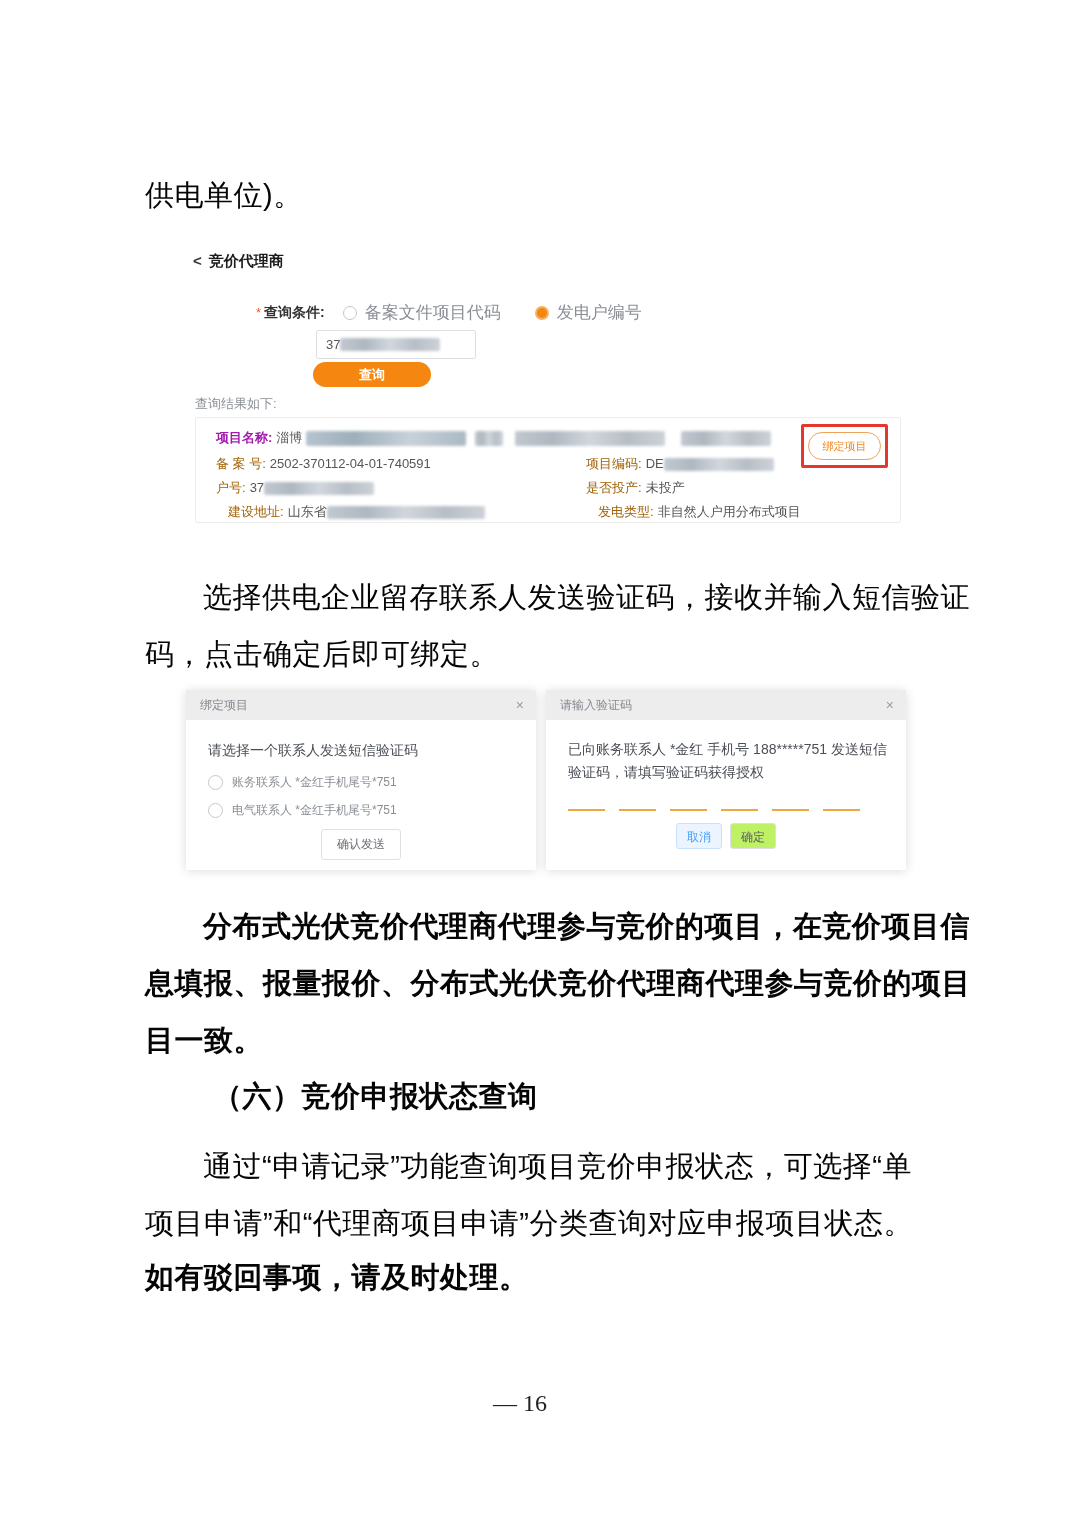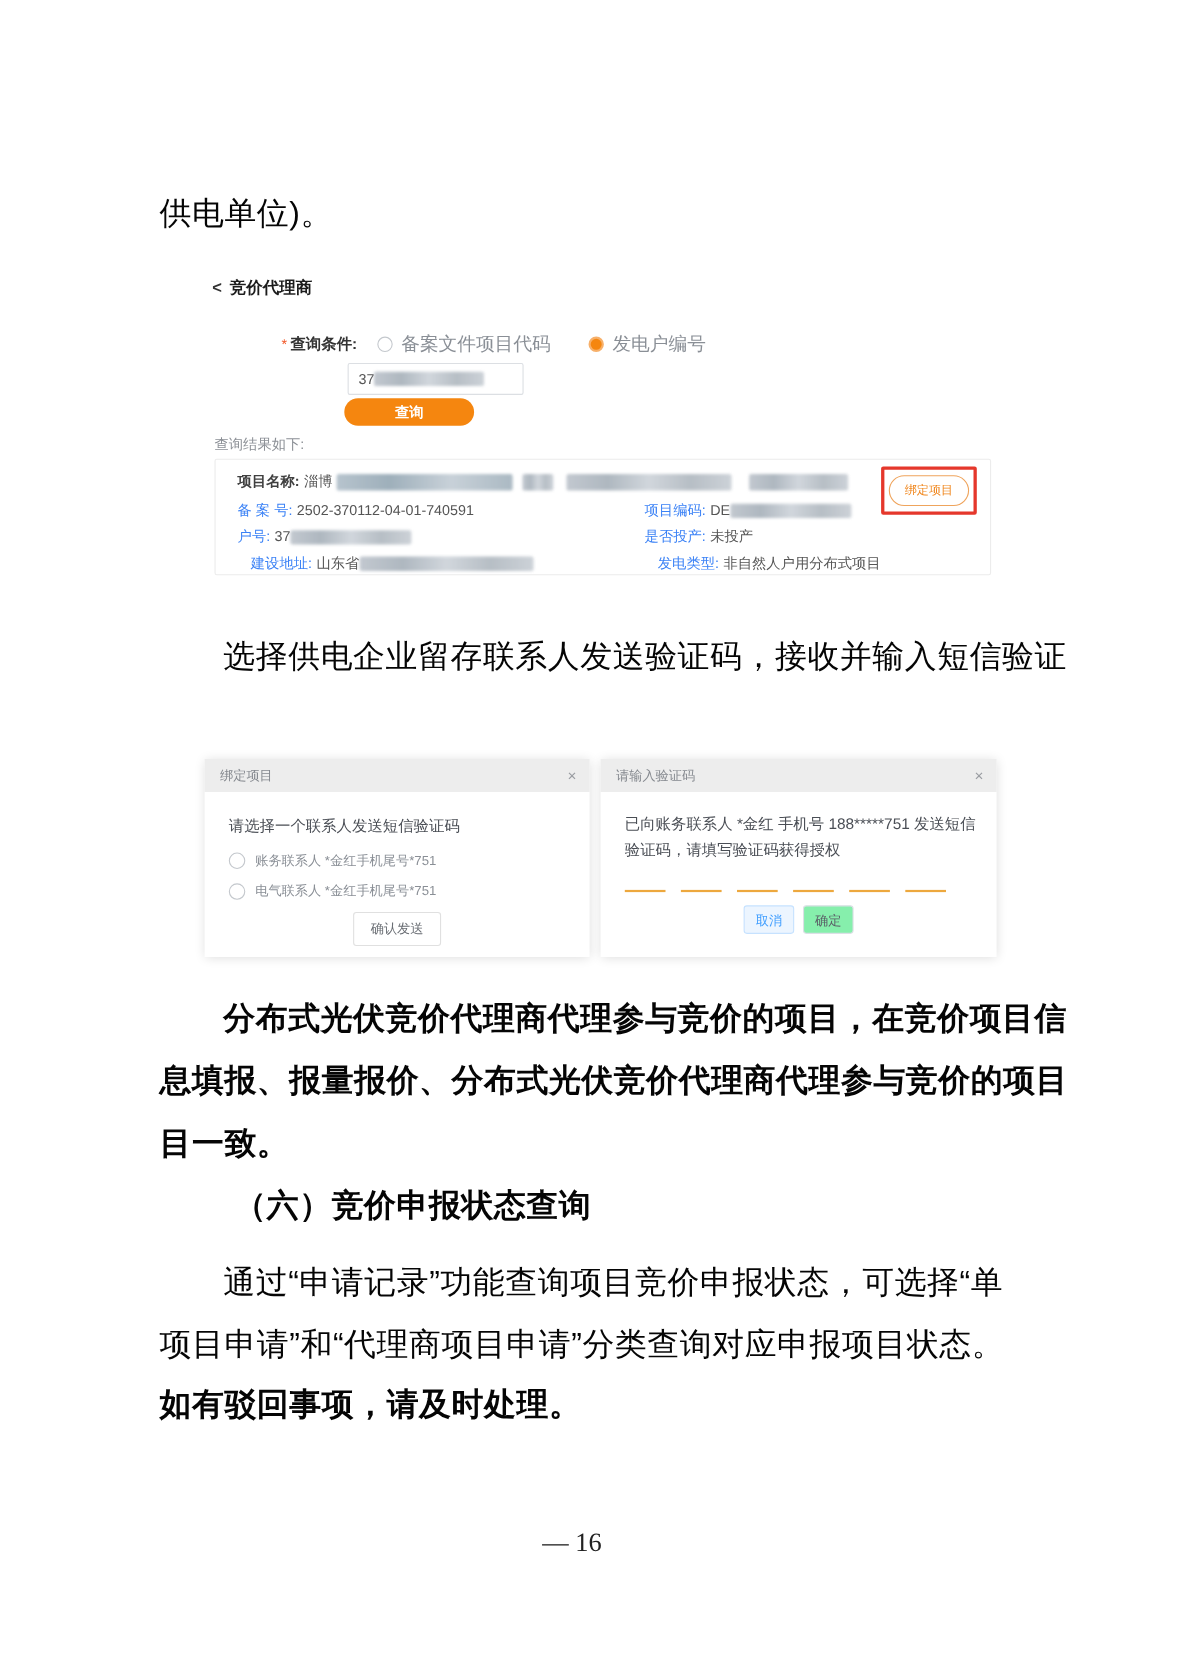--- a/index.html
+++ b/index.html
@@ -42,22 +42,22 @@
   .qbtn{
     position:absolute;left:127px;top:114px;width:118px;height:25px;border-radius:13px;
     background:#f5860f;color:#fff;font-size:13px;font-weight:700;text-align:center;line-height:25px;cursor:pointer;
   }
   .rintro{position:absolute;left:9px;top:147px;font-size:13px;color:#8c9096;}
   .rcard{
     position:absolute;left:9px;top:169px;width:706px;height:106px;border:1px solid #ececec;border-radius:2px;
     background:#fff;box-sizing:border-box;font-size:13px;
   }
   .crow{position:absolute;left:20px;white-space:nowrap;color:#555;}
-  .crow .lab{color:#3b82f6;margin-right:4px;}
-  .crow .lab.strong{font-weight:700;color:#404040;}
+  .crow .lab{color:#a16207;margin-right:4px;}
+  .crow .lab.strong{font-weight:700;color:#a21caf;}
   .rcol{position:absolute;left:370px;top:0;white-space:nowrap;}
   .row1{top:11px;} .row2{top:37px;} .row3{top:61px;} .row4{top:85px;margin-left:12px;}
   .redbox{
     position:absolute;left:605px;top:6px;width:87px;height:44px;border:3px solid #e5372b;border-radius:2px;
     box-sizing:border-box;display:flex;align-items:center;justify-content:center;background:#fff;
   }
   .bindbtn{
     width:71px;height:26px;border:1px solid #efa45c;border-radius:14px;color:#f0861c;
     font-size:11px;text-align:center;line-height:26px;cursor:pointer;background:#fff;
   }
@@ -82,21 +82,21 @@
   .c1{top:84px;} .c2{top:112px;}
   .contact-row .rdot{width:15px;height:15px;}
   .contact-row .rlabel{font-size:12px;color:#8a8f96;margin-left:9px;}
   .confirm-wrap{position:absolute;left:0;top:139px;width:100%;text-align:center;}
   .confirm-btn{display:inline-block;padding:6px 15px;border:1px solid #e0e0e0;border-radius:3px;font-size:12px;color:#6a6e74;background:#fff;cursor:pointer;}
   .mmsg{position:absolute;left:22px;top:48px;width:320px;font-size:14px;line-height:23px;color:#4a4e55;}
   .slots{position:absolute;left:22px;top:116px;display:flex;gap:14px;}
   .slot{width:37px;height:3px;border-bottom:2px solid #eda83e;}
   .mbtns{position:absolute;left:130px;top:133px;display:flex;gap:8px;}
   .btn-cancel{width:46px;height:26px;background:#ecf5ff;border:1px solid #c6e2ff;border-radius:3px;color:#409eff;font-size:12px;text-align:center;line-height:26px;cursor:pointer;box-sizing:border-box;}
-  .btn-ok{width:46px;height:26px;background:#86efac;border:1px solid #dcdfe6;border-radius:3px;color:#5a5e66;font-size:12px;text-align:center;line-height:26px;cursor:pointer;box-sizing:border-box;}
+  .btn-ok{width:46px;height:26px;background:#bef264;border:1px solid #dcdfe6;border-radius:3px;color:#5a5e66;font-size:12px;text-align:center;line-height:26px;cursor:pointer;box-sizing:border-box;}
 </style>
 </head>
 <body>
 
 <div class="doc-text intro">
   <div class="line">供电单位)。</div>
 </div>
 
 <div class="fig1">
   <div class="crumb">
@@ -148,20 +148,21 @@
       </span>
     </div>
     <div class="redbox">
       <div class="bindbtn">绑定项目</div>
     </div>
   </div>
 </div>
 
 <div class="doc-text p1">
   <div class="line indent">选择供电企业留存联系人发送验证码，接收并输入短信验证</div>
+  <div class="line">码，点击确定后即可绑定。</div>
 </div>
 
 <div class="fig2">
 
   <div class="modal modalL">
     <div class="mhead">
       <span class="mtitle">绑定项目</span>
       <span class="mclose">×</span>
     </div>
     <div class="mprompt">请选择一个联系人发送短信验证码</div>

